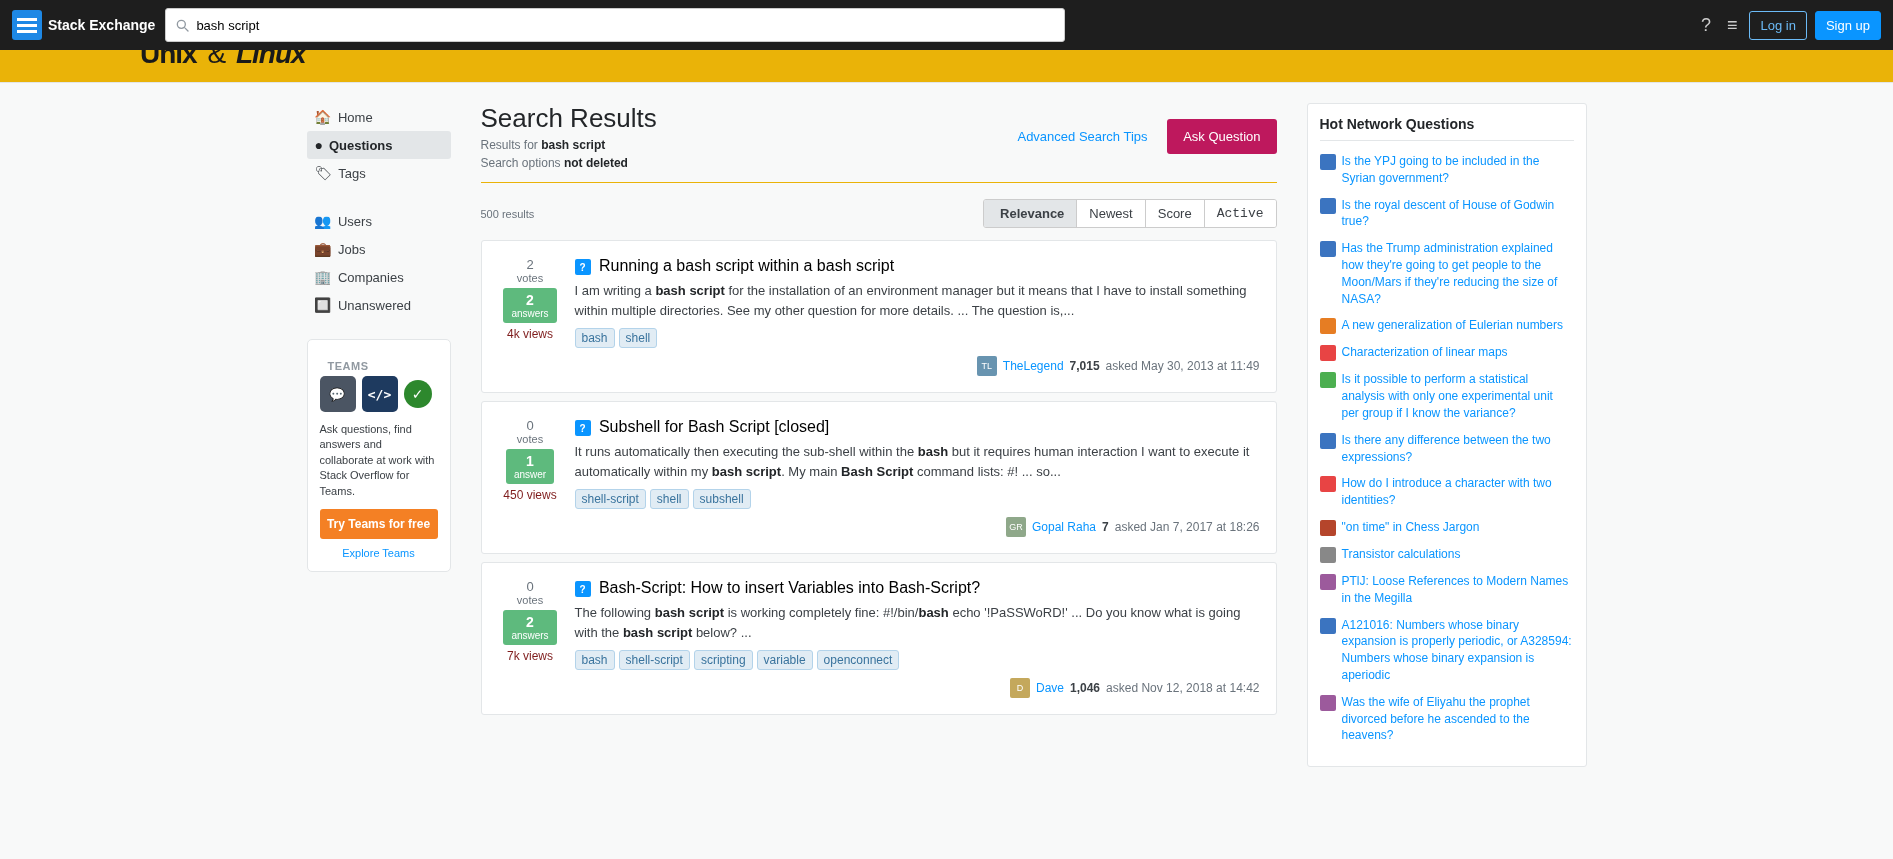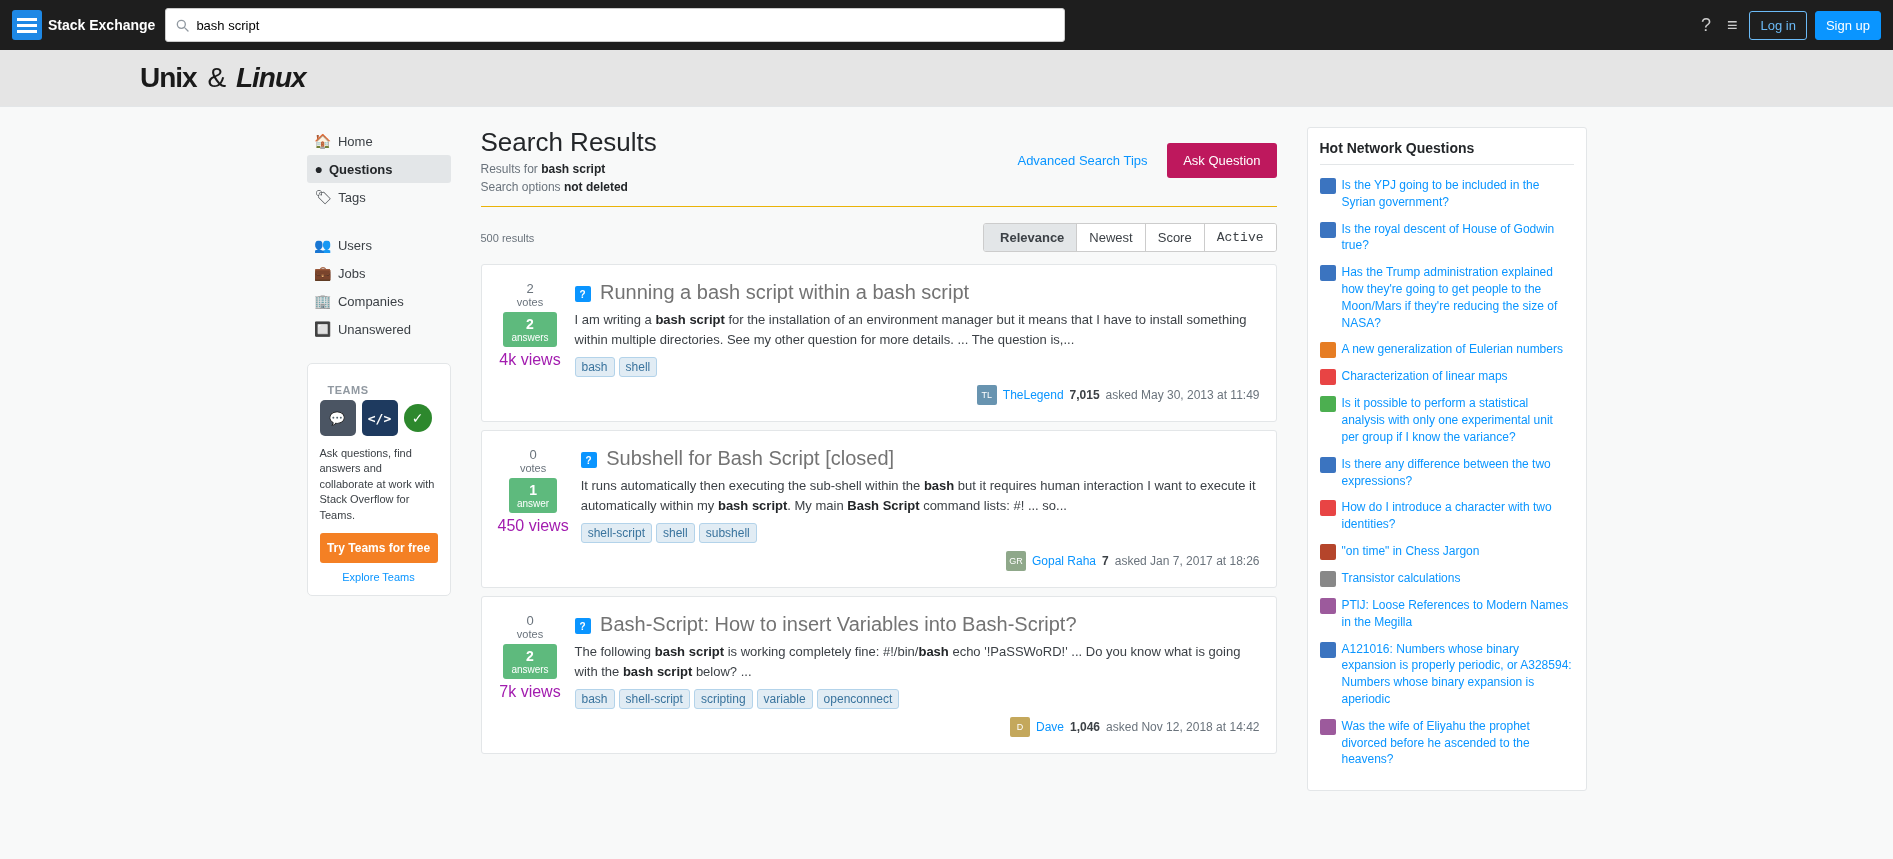--- a/index.html
+++ b/index.html
@@ -53,22 +53,22 @@
       border: 1px solid #0a95ff;
       color: #fff;
       padding: 6px 10px;
       border-radius: 3px;
       cursor: pointer;
       font-size: 13px;
     }
 
     
     .site-header {
-      margin-top: 50px;
-      background: #e5e5e5;
+      margin-top: 26px;
+      background: #eab308;
       border-bottom: 1px solid #e3e6e8;
       padding: 12px 0;
       display: flex;
       align-items: center;
       padding-left: 140px;
     }
     .site-logo {
       font-size: 28px;
       font-weight: 800;
       color: #1a1a1a;
@@ -266,21 +266,21 @@
       flex-direction: column;
       align-items: center;
       background: #5eba7d;
       color: #fff;
       border-radius: 3px;
       padding: 4px 8px;
       font-size: 12px;
     }
     .answers-badge .ans-num { font-size: 14px; font-weight: bold; }
     .answers-badge .ans-label { font-size: 10px; }
-    .views-count { font-size: 16px; color: #a21caf; text-align: center; }
+    .views-count { font-size: 12px; color: #7f1d1d; text-align: center; }
     .question-body { flex: 1; }
     .question-type-icon {
       display: inline-block;
       width: 16px;
       height: 16px;
       background: #0a95ff;
       border-radius: 2px;
       margin-right: 4px;
       vertical-align: middle;
       position: relative;
@@ -288,22 +288,22 @@
     .question-type-icon::after {
       content: '?';
       color: #fff;
       font-size: 10px;
       font-weight: bold;
       position: absolute;
       left: 50%; top: 50%;
       transform: translate(-50%, -50%);
     }
     .question-title {
-      font-size: 20px;
-      color: #737373;
+      font-size: 16px;
+      color: #000000;
       text-decoration: none;
       margin-bottom: 6px;
       display: block;
     }
     .question-excerpt {
       font-size: 13px;
       color: #3c4146;
       line-height: 1.5;
       margin-bottom: 8px;
     }

